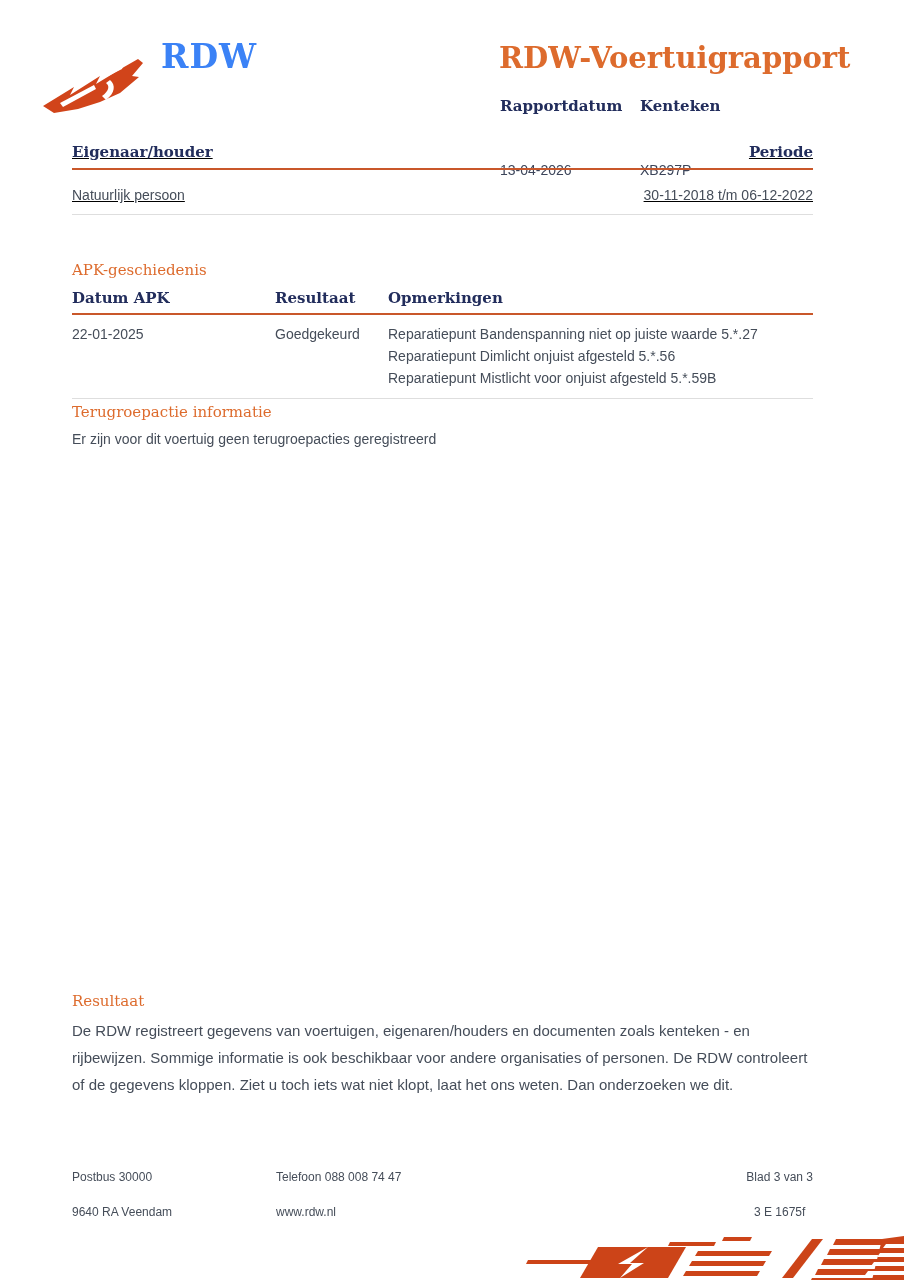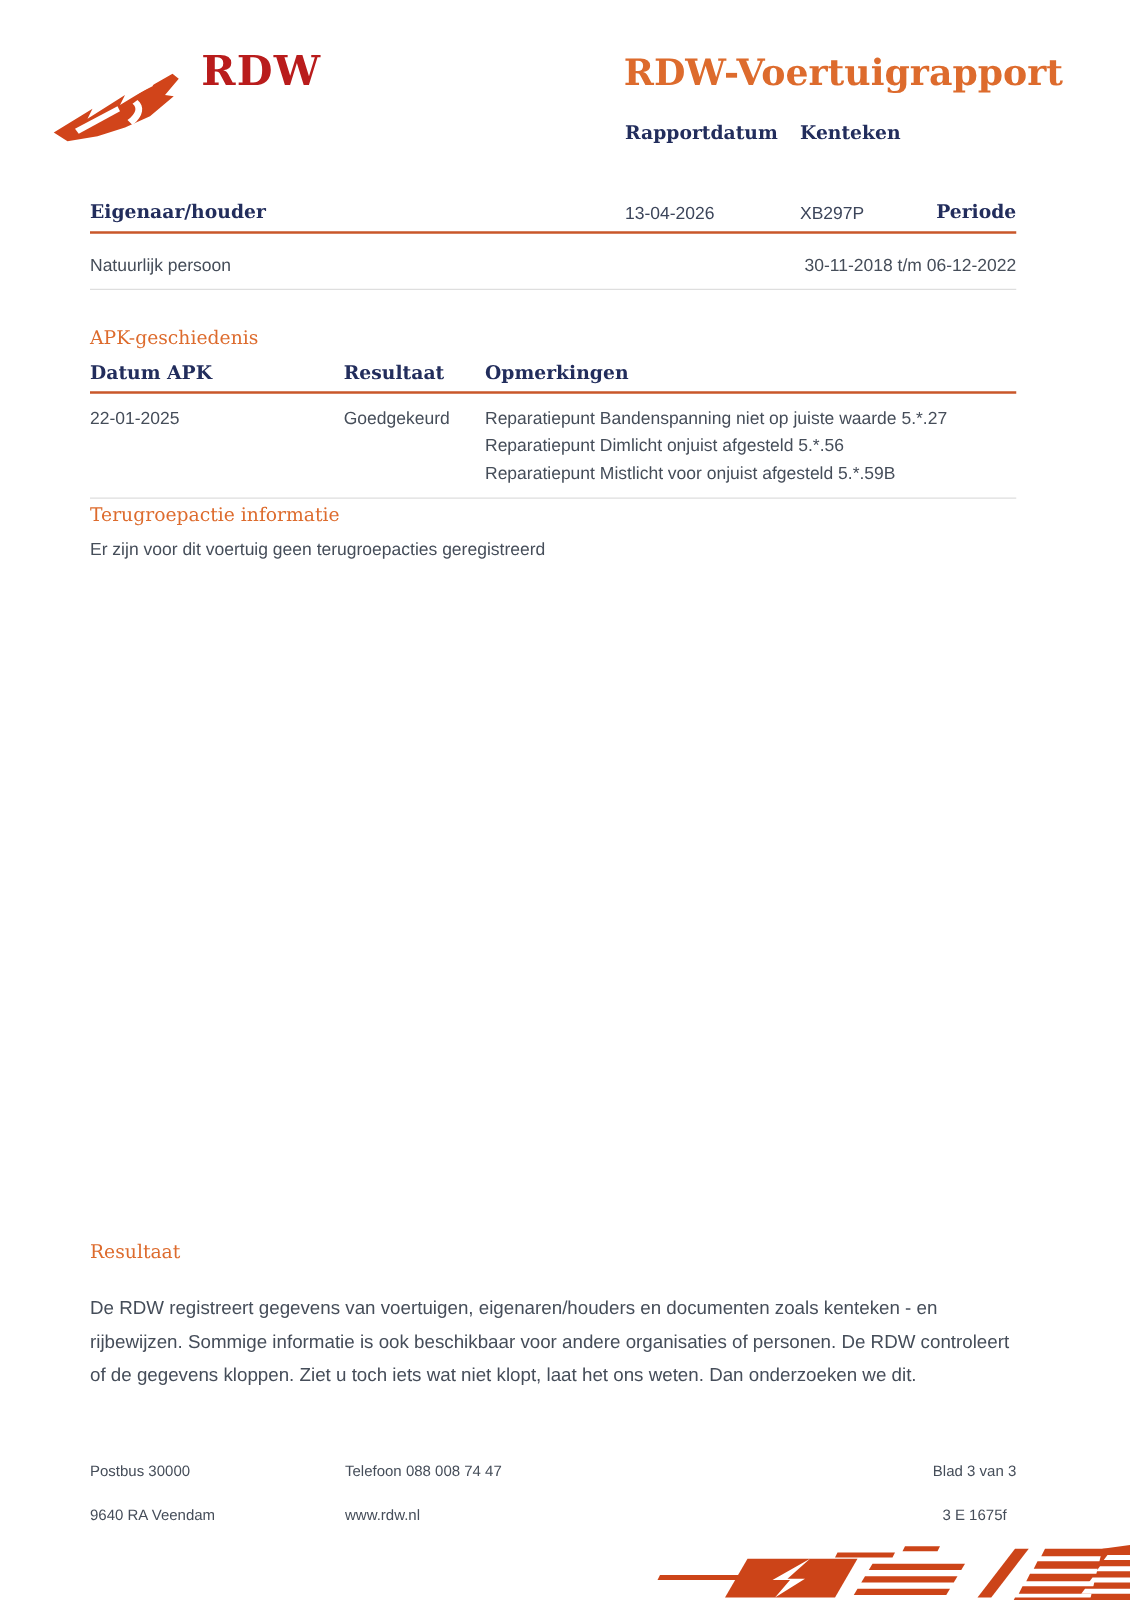--- a/index.html
+++ b/index.html
@@ -15,21 +15,21 @@
     background: #ffffff;
     overflow: hidden;
   }
 
   
   .feather-logo { position: absolute; left: 40px; top: 54px; width: 106px; height: 60px; }
   .wordmark {
     position: absolute; left: 161px; top: 37px;
     font-family: "DejaVu Serif", serif;
     font-weight: bold; font-size: 33px; letter-spacing: 1px;
-    color: #b91c1c;
+    color: #3b82f6;
   }
   .report-title {
     position: absolute; left: 499px; top: 41px;
     font-family: "DejaVu Serif", serif;
     font-weight: bold; font-size: 29px;
     color: #dd6b2d;
   }
   .meta { position: absolute; left: 500px; top: 97px; display: flex; }
   .meta-col-1 { width: 140px; }
   .meta-label {
@@ -46,42 +46,42 @@
   }
   .h-orange {
     font-family: "DejaVu Serif", serif; font-weight: normal;
     font-size: 15px; color: #dd6b2d;
   }
   .rule-orange { height: 2px; background: #c9572a; border: none; }
   .rule-gray { height: 1px; background: #dedede; border: none; }
   .body-text { font-size: 14px; color: #454d59; }
 
   
-  .owner-section { top: 160px; }
+  .owner-section { top: 143px; text-decoration: underline; }
   .flex-between { display: flex; justify-content: space-between; align-items: baseline; }
   .owner-section .rule-orange { margin-top: 7px; }
   .owner-values { margin-top: 17px; }
   .owner-section .rule-gray { margin-top: 11px; }
 
   
   .apk-section { top: 261px; }
   .apk-grid { display: grid; grid-template-columns: 203px 113px 1fr; }
   .apk-head { margin-top: 10px; }
   .apk-section .rule-orange { margin-top: 6px; }
   .apk-row { margin-top: 8px; }
   .apk-remark { line-height: 22px; }
   .apk-section .rule-gray { margin-top: 9px; }
 
   
   .recall-section { top: 403px; }
   .recall-text { margin-top: 10px; }
 
   
   .proclaimer-section { top: 992px; }
-  .proclaimer-text { margin-top: 23px; font-size: 15px; line-height: 27px; color: #454d59; }
+  .proclaimer-text { margin-top: 7px; font-size: 15px; line-height: 27px; color: #454d59; }
 
   
   .page-footer {
     position: absolute; left: 72px; top: 1170px; width: 741px;
     display: grid; grid-template-columns: 204px 1fr auto; row-gap: 21px;
     font-size: 12px; color: #454d59;
   }
   .footer-right { text-align: center; }
 
   

